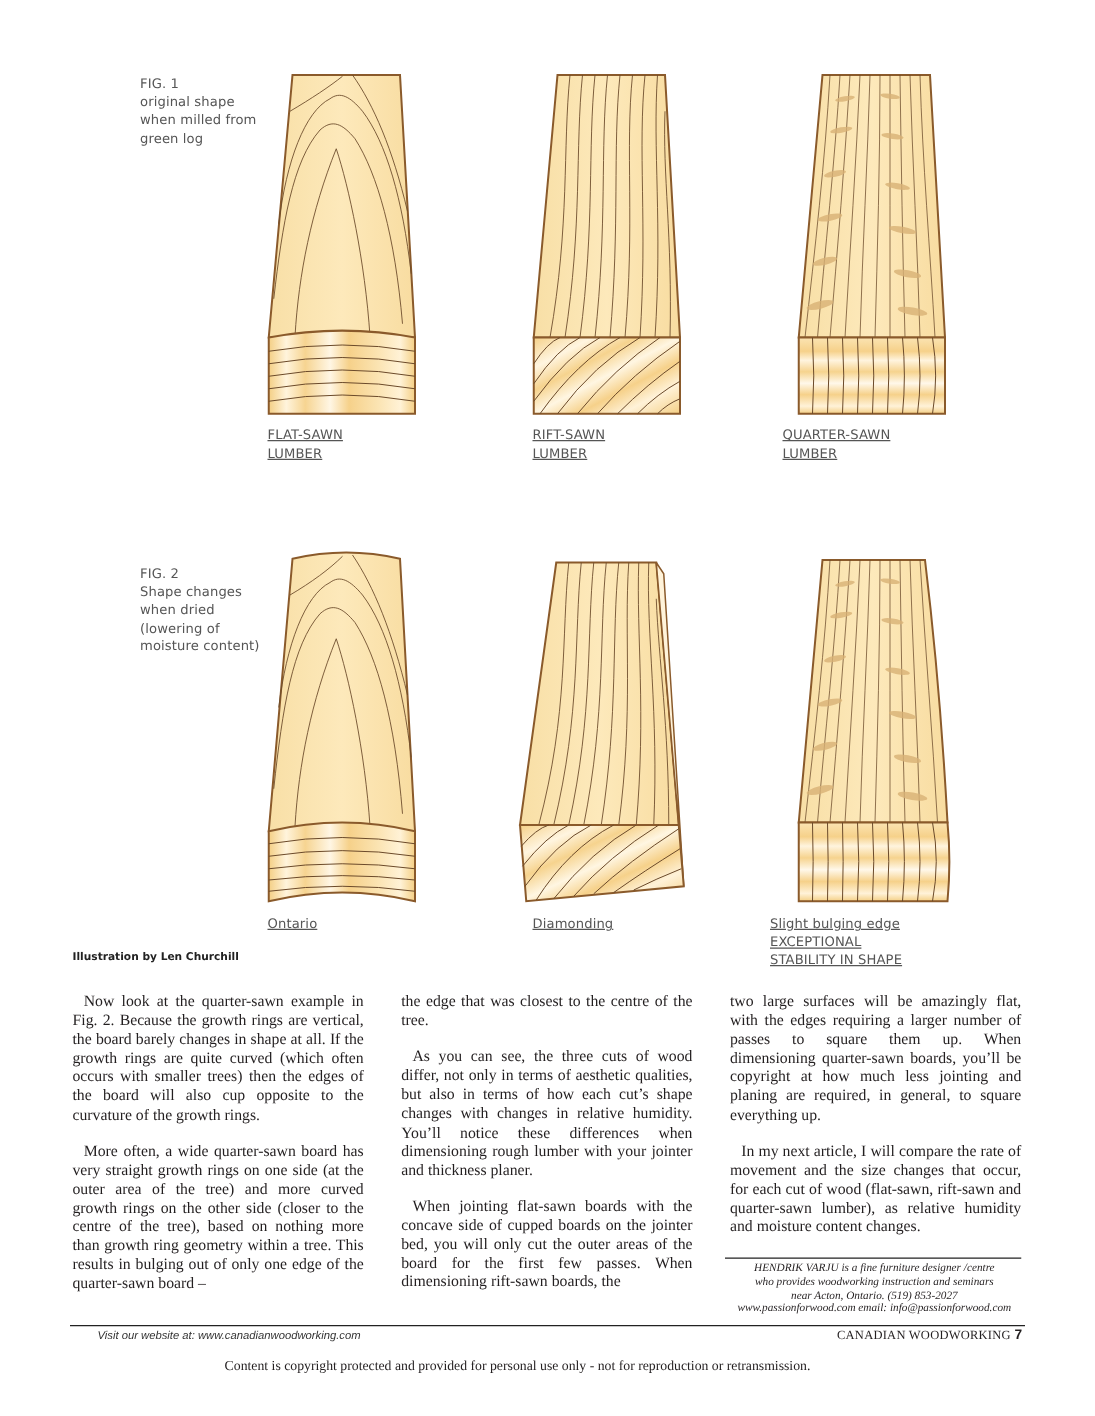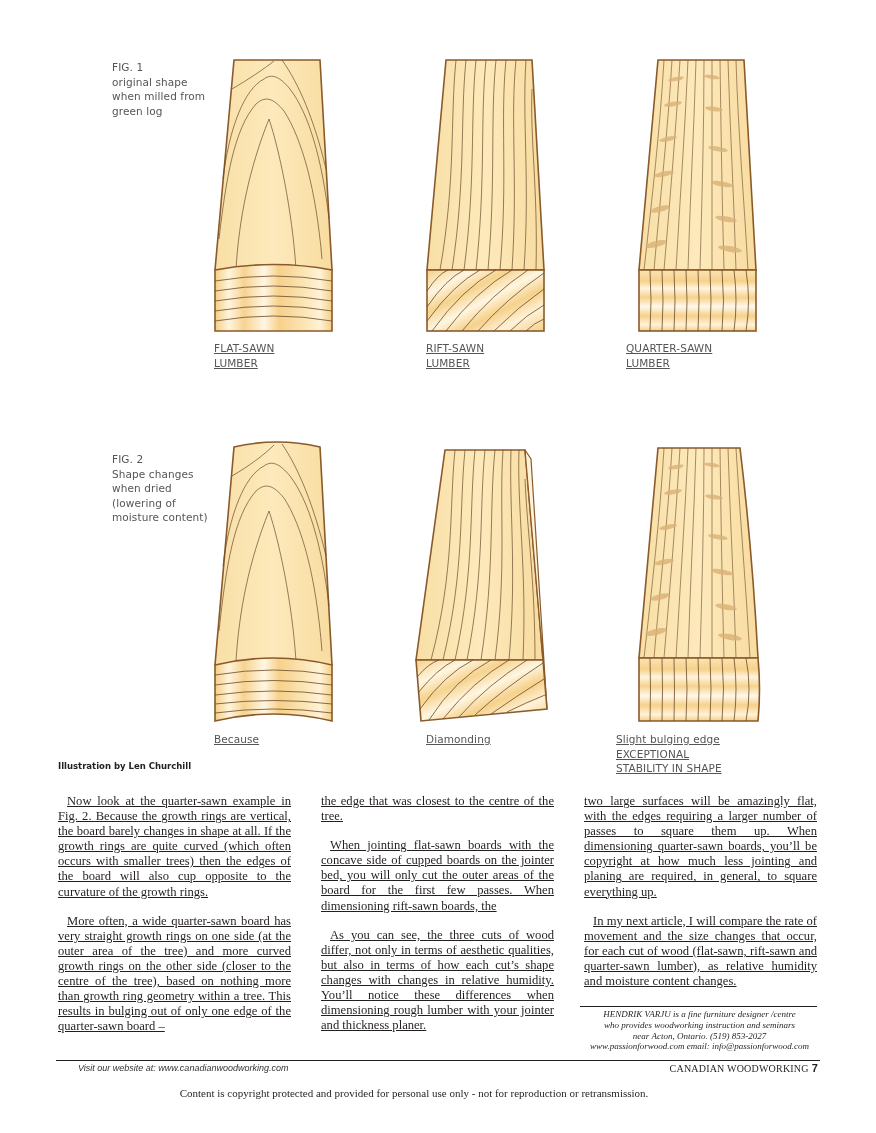--- a/index.html
+++ b/index.html
@@ -3,21 +3,21 @@
 <meta charset="utf-8">
 <style>
   html, body { margin: 0; padding: 0; background: #ffffff; }
   body { width: 876px; height: 1133px; position: relative; overflow: hidden; font-family: "Liberation Serif", serif; color: #231f20; }
   .abs { position: absolute; }
   .hand { font-family: "DejaVu Sans", sans-serif; color: #555; font-size: 10.5px; line-height: 14.5px; letter-spacing: 0.1px; }
   .fig-label { white-space: pre-line; }
   .cap { text-align: left; white-space: pre-line; text-decoration: underline; }
   .credit { font-family: "DejaVu Sans", sans-serif; font-size: 8.5px; font-weight: bold; color: #222; }
   .col { position: absolute; top: 794px; width: 233px; font-size: 12.6px; line-height: 15.1px; text-align: justify; }
-  .col p { margin: 0 0 14px 0; text-indent: 9px; text-decoration: underline; }
+  .col p { margin: 0 0 14px 0; text-indent: 9px; }
   .col p.cont { text-indent: 0; }
   .bio-rule { position: absolute; left: 580px; top: 1006px; width: 237px; height: 1px; background: #222; }
   .bio { position: absolute; left: 578px; top: 1009px; width: 243px; font-style: italic; font-size: 9px; line-height: 10.8px; text-align: center; }
   .footer-rule { position: absolute; left: 56px; top: 1060px; width: 764px; height: 1px; background: #222; }
   .footer-left { position: absolute; left: 58px; top: 1063px; font-family: "Liberation Sans", sans-serif; font-style: italic; font-size: 9px; color: #333; margin-left: 20px; }
   .footer-right { position: absolute; right: 58px; top: 1062px; font-size: 10px; letter-spacing: 0.2px; }
   .footer-right b { font-family: "Liberation Sans", sans-serif; font-size: 11px; margin-left: 3px; }
   .copyright { position: absolute; left: 0; width: 828px; top: 1084px; text-align: center; font-size: 11px; line-height: 18px; }
   svg { position: absolute; overflow: visible; }
 </style>
@@ -252,37 +252,37 @@
     <path d="M36,211 Q37,242 36,274"></path>
     <path d="M48,211 Q50,242 48,274"></path>
     <path d="M60,211 Q62,242 60,274"></path>
     <path d="M72,211 Q74,242 72,274"></path>
     <path d="M84,211 Q87,242 84,274"></path>
     <path d="M96,211 Q100,242 96,274"></path>
     <path d="M108,211 Q114,242 108,274"></path>
   </g>
 </svg>
 
-<div class="abs hand cap" style="left:214px; top:732px; width:120px;">Because</div>
+<div class="abs hand cap" style="left:214px; top:732px; width:120px;">Ontario</div>
 <div class="abs hand cap" style="left:426px; top:732px; width:120px;">Diamonding</div>
 <div class="abs hand cap" style="left:616px; top:732px; width:160px;">Slight bulging edge
 EXCEPTIONAL
 STABILITY IN SHAPE</div>
 
 <div class="abs credit" style="left:58px; top:761px;">Illustration by Len Churchill</div>
 
 <div class="col" style="left:58px;">
   <p>Now look at the quarter-sawn example in Fig. 2. Because the growth rings are vertical, the board barely changes in shape at all. If the growth rings are quite curved (which often occurs with smaller trees) then the edges of the board will also cup opposite to the curvature of the growth rings.</p>
   <p>More often, a wide quarter-sawn board has very straight growth rings on one side (at the outer area of the tree) and more curved growth rings on the other side (closer to the centre of the tree), based on nothing more than growth ring geometry within a tree. This results in bulging out of only one edge of the quarter-sawn board –</p>
 </div>
 
 <div class="col" style="left:321px;">
   <p class="cont">the edge that was closest to the centre of the tree.</p>
+  <p>As you can see, the three cuts of wood differ, not only in terms of aesthetic qualities, but also in terms of how each cut’s shape changes with changes in relative humidity. You’ll notice these differences when dimensioning rough lumber with your jointer and thickness planer.</p>
   <p>When jointing flat-sawn boards with the concave side of cupped boards on the jointer bed, you will only cut the outer areas of the board for the first few passes. When dimensioning rift-sawn boards, the</p>
-  <p>As you can see, the three cuts of wood differ, not only in terms of aesthetic qualities, but also in terms of how each cut’s shape changes with changes in relative humidity. You’ll notice these differences when dimensioning rough lumber with your jointer and thickness planer.</p>
 </div>
 
 <div class="col" style="left:584px;">
   <p class="cont">two large surfaces will be amazingly flat, with the edges requiring a larger number of passes to square them up. When dimensioning quarter-sawn boards, you’ll be copyright at how much less jointing and planing are required, in general, to square everything up.</p>
   <p>In my next article, I will compare the rate of movement and the size changes that occur, for each cut of wood (flat-sawn, rift-sawn and quarter-sawn lumber), as relative humidity and moisture content changes.</p>
 </div>
 
 <div class="bio-rule"></div>
 <div class="bio">
   <div>HENDRIK VARJU is a fine furniture designer /centre</div>

